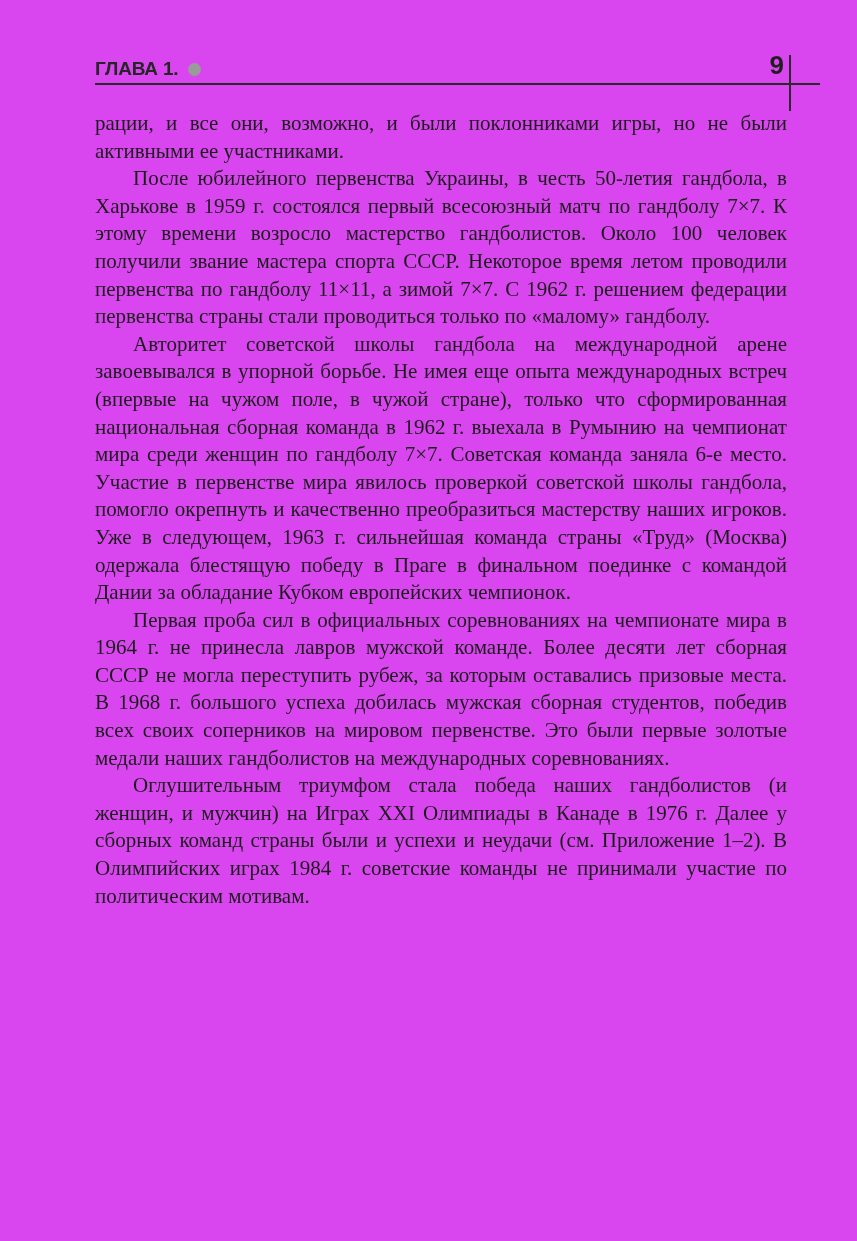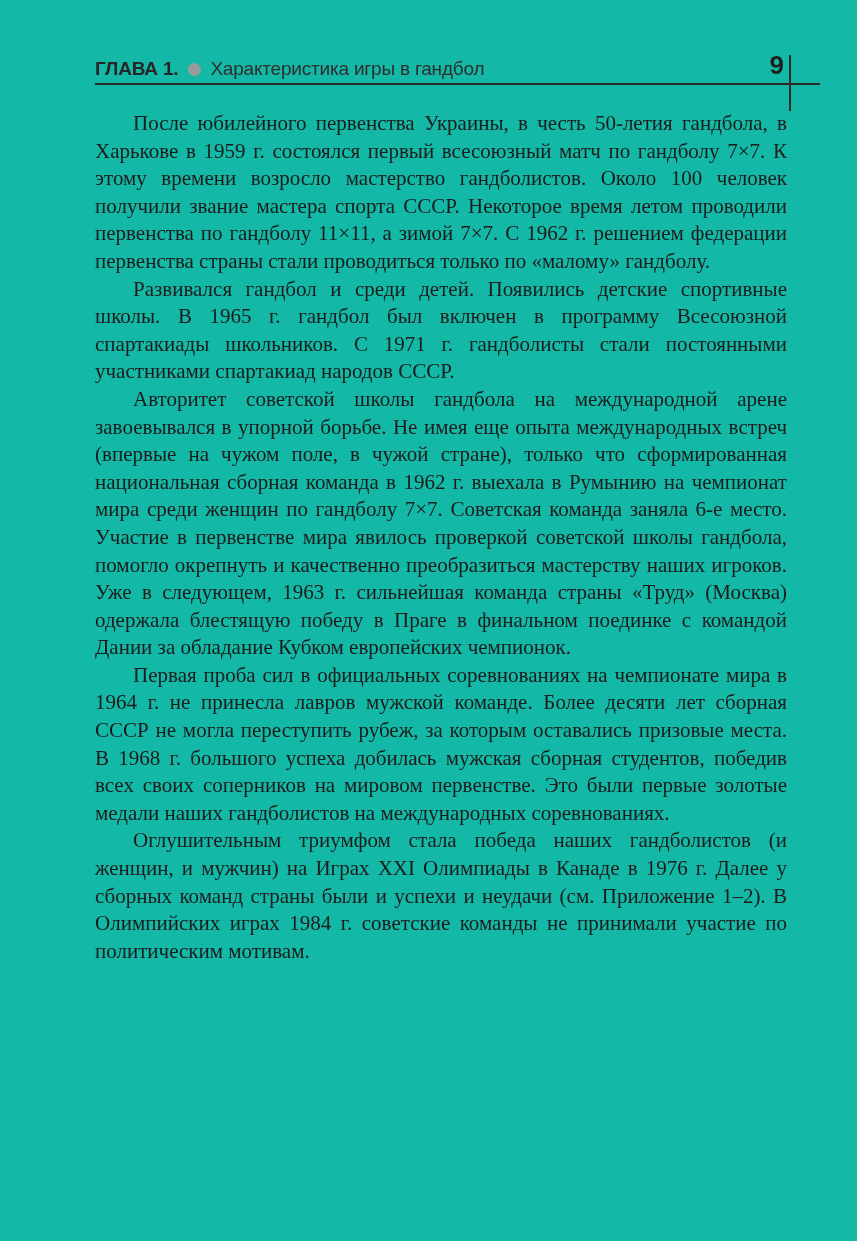--- a/index.html
+++ b/index.html
@@ -4,21 +4,21 @@
 <style>
   html, body {
     margin: 0;
     padding: 0;
     background: #ffffff;
   }
   .page {
     position: relative;
     width: 857px;
     height: 1241px;
-    background: #14b8a6;
+    background: #d946ef;
     overflow: hidden;
     font-family: "Liberation Serif", serif;
   }
 
   
   .running-header {
     position: absolute;
     left: 95px;
     top: 54px;
     width: 725px;
@@ -100,29 +100,28 @@
   }
 </style>
 </head>
 <body>
 
 <div class="page">
 
   <div class="running-header">
     <span class="chapter-label">ГЛАВА 1.</span>
     <span class="bullet" style="background: rgb(154, 154, 154);"></span>
-    <span class="chapter-title">Характеристика игры в гандбол</span>
   </div>
 
   <div class="page-number">9</div>
 
   <div class="header-rule" style="background: rgb(42, 42, 42);"></div>
   <div class="margin-rule" style="background: rgb(42, 42, 42);"></div>
 
   <div class="page-body">
+    <p class="no-indent">рации, и все они, возможно, и были поклонниками игры, но не были активными ее участниками.</p>
     <p>После юбилейного первенства Украины, в честь 50-летия гандбола, в Харькове в 1959 г. состоялся первый всесоюзный матч по гандболу 7×7. К этому времени возросло мастерство гандболистов. Около 100 человек получили звание мастера спорта СССР. Некоторое время летом проводили первенства по гандболу 11×11, а зимой 7×7. С 1962 г. решением федерации первенства страны стали проводиться только по «малому» гандболу.</p>
-    <p>Развивался гандбол и среди детей. Появились детские спортивные школы. В 1965 г. гандбол был включен в программу Всесоюзной спартакиады школьников. С 1971 г. гандболисты стали постоянными участниками спартакиад народов СССР.</p>
     <p>Авторитет советской школы гандбола на международной арене завоевывался в упорной борьбе. Не имея еще опыта международных встреч (впервые на чужом поле, в чужой стране), только что сформированная национальная сборная команда в 1962 г. выехала в Румынию на чемпионат мира среди женщин по гандболу 7×7. Советская команда заняла 6-е место. Участие в первенстве мира явилось проверкой советской школы гандбола, помогло окрепнуть и качественно преобразиться мастерству наших игроков. Уже в следующем, 1963 г. сильнейшая команда страны «Труд» (Москва) одержала блестящую победу в Праге в финальном поединке с командой Дании за обладание Кубком европейских чемпионок.</p>
     <p>Первая проба сил в официальных соревнованиях на чемпионате мира в 1964 г. не принесла лавров мужской команде. Более десяти лет сборная СССР не могла переступить рубеж, за которым оставались призовые места. В 1968 г. большого успеха добилась мужская сборная студентов, победив всех своих соперников на мировом первенстве. Это были первые золотые медали наших гандболистов на международных соревнованиях.</p>
     <p>Оглушительным триумфом стала победа наших гандболистов (и женщин, и мужчин) на Играх XXI Олимпиады в Канаде в 1976 г. Далее у сборных команд страны были и успехи и неудачи (см. Приложение 1–2). В Олимпийских играх 1984 г. советские команды не принимали участие по политическим мотивам.</p>
   </div>
 
 </div>
 
 </body></html>

